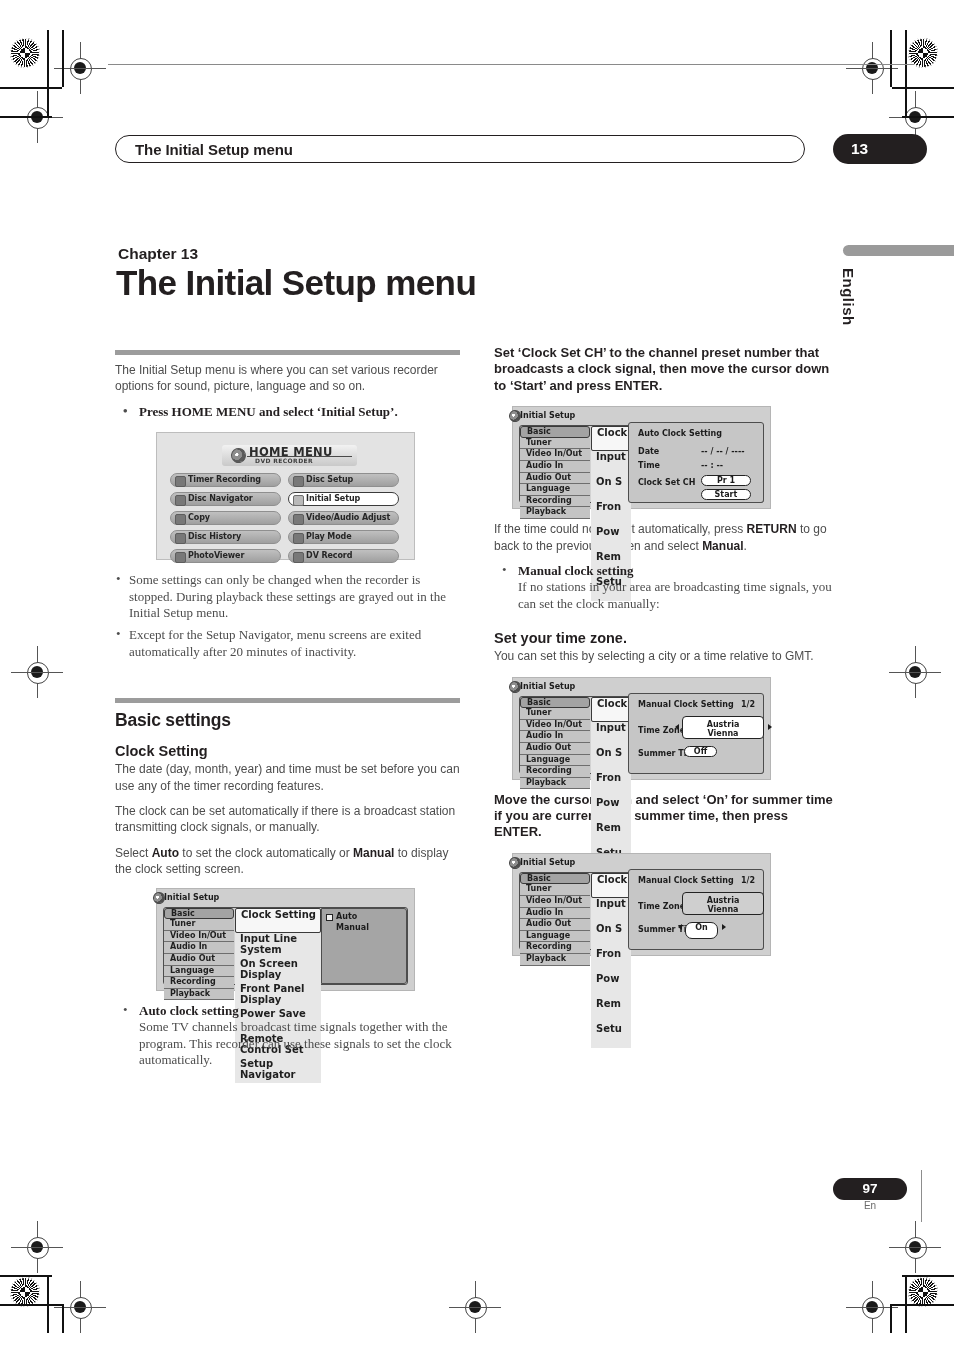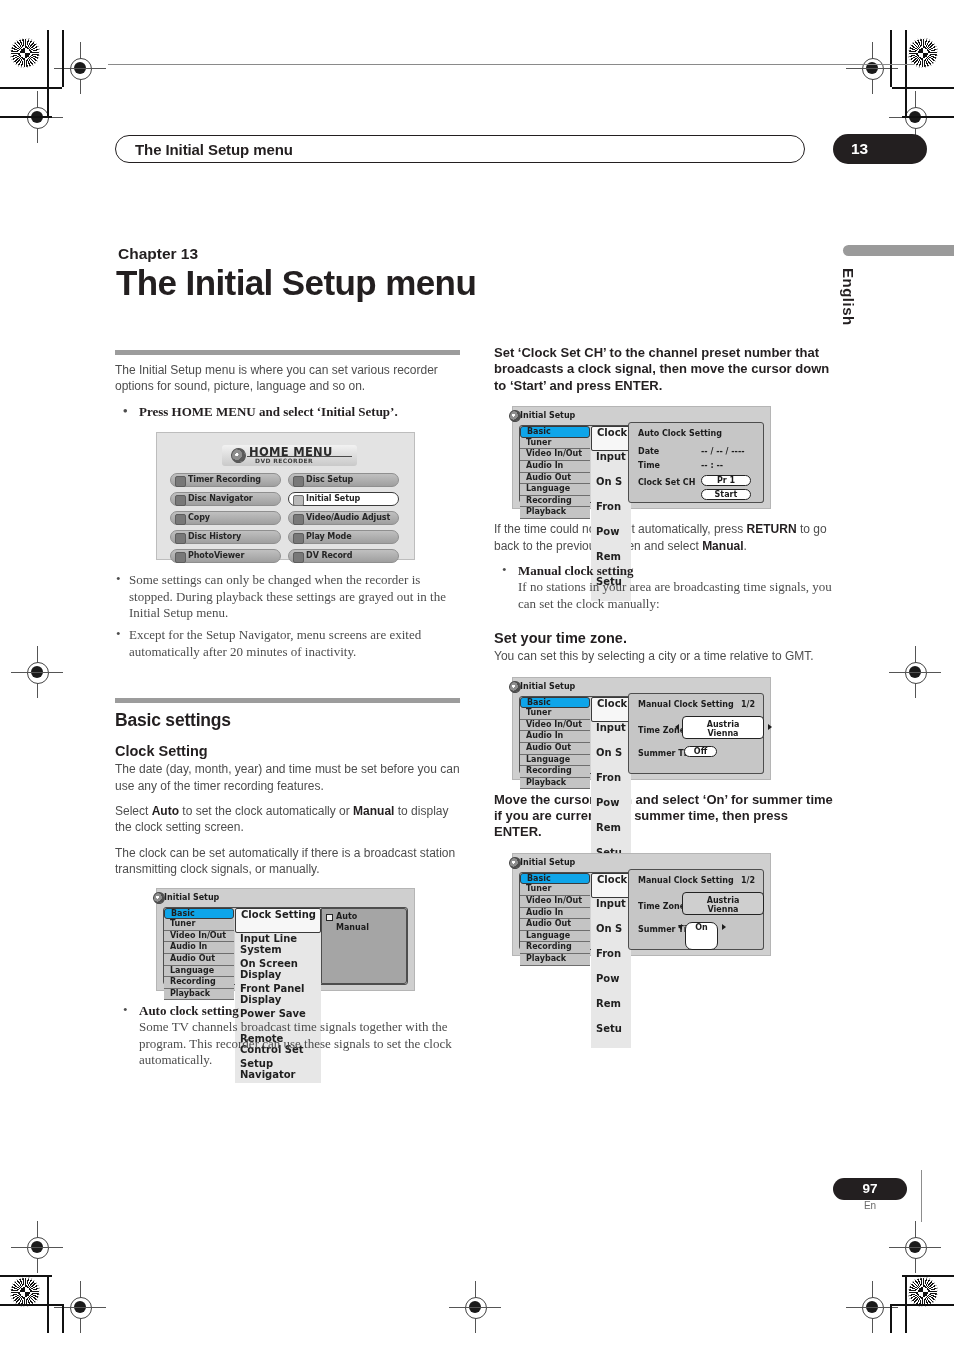--- a/index.html
+++ b/index.html
@@ -104,21 +104,21 @@
   .shot.setup.r{margin:12px 0 12px 18px;}
   .s-head{position:absolute;left:7px;top:4px;font-size:8px;color:#1c1c1c;font-weight:bold;}
   .s-head .g{position:absolute;left:-11px;top:-1px;width:10px;height:10px;border-radius:50%;
       background:radial-gradient(circle at 38% 38%,#fff 0 16%,#8e8e8e 18% 48%,#4e4e4e 50% 100%);
       border:1px solid #4a4a4a;transform:rotate(-20deg);}
   .s-frame{position:absolute;left:6px;top:18px;right:6px;bottom:5px;
       border:1px solid #4d4d4d;border-radius:3px;background:#d2d2d2;}
   .s-left{position:absolute;left:0px;top:0px;width:70px;}
   .s-left .it{position:relative;height:11.6px;font-size:8px;color:#1f1f1f;font-weight:bold;
       padding-left:6px;border-bottom:1px solid #6e6e6e;box-sizing:border-box;background:#c4c4c4;}
-  .s-left .it.sel{background:#0ea5e9;border:1px solid #3a3a3a;border-radius:3px;}
+  .s-left .it.sel{background:#a3a3a3;border:1px solid #3a3a3a;border-radius:3px;}
   .s-mid{position:absolute;left:71px;top:0;width:86px;}
   .s-mid .it{height:25px;font-size:10px;color:#1f1f1f;font-weight:bold;padding-left:5px;
       background:#e7e7e7;box-sizing:border-box;}
   .s-mid .it.sel{background:#f7f7f7;border:1px solid #3a3a3a;border-radius:2px;}
   .s-right{position:absolute;left:157px;top:0;right:0;bottom:0;background:#a5a5a5;
       border:1px solid #4d4d4d;border-radius:0 3px 3px 0;}
   .s-right .opt{font-size:8px;color:#1c1c1c;font-weight:bold;padding-left:14px;height:11.5px;}
   .s-right .opt .sq{position:absolute;left:4px;margin-top:2.5px;width:5px;height:5px;
       border:1px solid #232323;background:#f1f1f1;}
 
@@ -276,22 +276,22 @@
       <li>Some settings can only be changed when the recorder is stopped. During playback these settings are grayed out in the Initial Setup menu.</li>
       <li>Except for the Setup Navigator, menu screens are exited automatically after 20 minutes of inactivity.</li>
     </ul>
 
     <div style="height:28px;"></div>
     <div class="sect-rule"></div>
     <h2 class="sect">Basic settings</h2>
 
     <h3 class="sub">Clock Setting</h3>
     <p class="body">The date (day, month, year) and time must be set before you can use any of the timer recording features.</p>
+    <p class="body">The clock can be set automatically if there is a broadcast station transmitting clock signals, or manually.</p>
     <p class="body"><span>Select </span><b>Auto</b><span> to set the clock automatically or </span><b>Manual</b><span> to display the clock setting screen.</span></p>
-    <p class="body">The clock can be set automatically if there is a broadcast station transmitting clock signals, or manually.</p>
 
     <div class="shot setup l">
       <div class="s-head"><span class="g"></span><span>Initial Setup</span></div>
       <div class="s-frame">
         <div class="s-left">
           <div class="it sel">Basic</div>
           <div class="it">Tuner</div>
           <div class="it">Video In/Out</div>
           <div class="it">Audio In</div>
           <div class="it">Audio Out</div>
@@ -439,21 +439,21 @@
         <div class="s-panel">
           <div class="ttl">Manual Clock Setting</div>
           <div class="pg">1/2</div>
           <div class="row" style="left:9px;top:32px;">Time Zone</div>
           <div class="pill flat" style="left:53px;top:22px;width:82px;height:23px;padding-top:3px;">
             <div>Austria</div>
             <div>Vienna</div>
           </div>
           <div class="row" style="left:9px;top:55px;">Summer Time</div>
           <div class="arrow l" style="left:49px;top:54px;"></div>
-          <div class="pill" style="left:56px;top:52px;width:33px;height:28px;line-height:9px;">On</div>
+          <div class="pill" style="left:56px;top:52px;width:33px;height:17px;line-height:9px;">On</div>
           <div class="arrow r" style="left:93px;top:54px;"></div>
         </div>
       </div>
     </div>
   </div>
 
   <div class="pagepill">
     <span>97</span>
   </div>
   <div class="pagelang">En</div>

